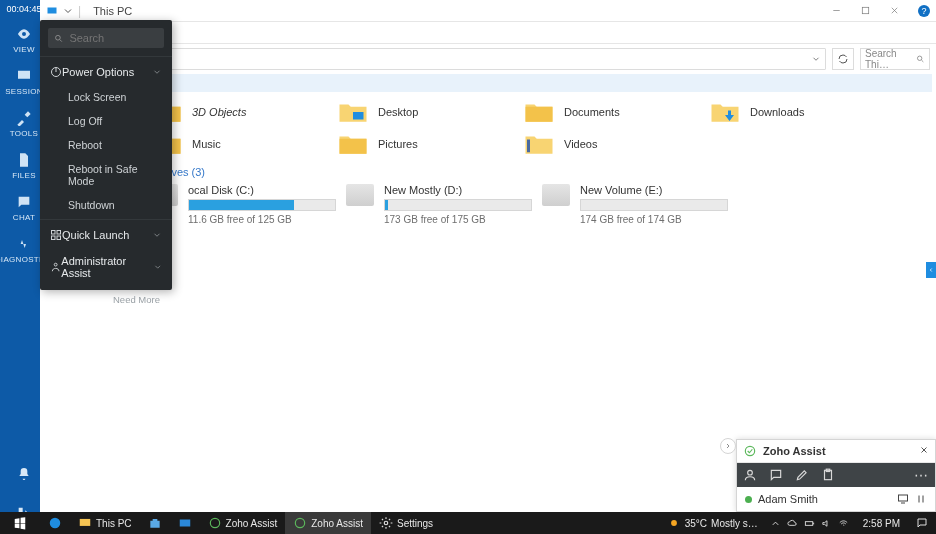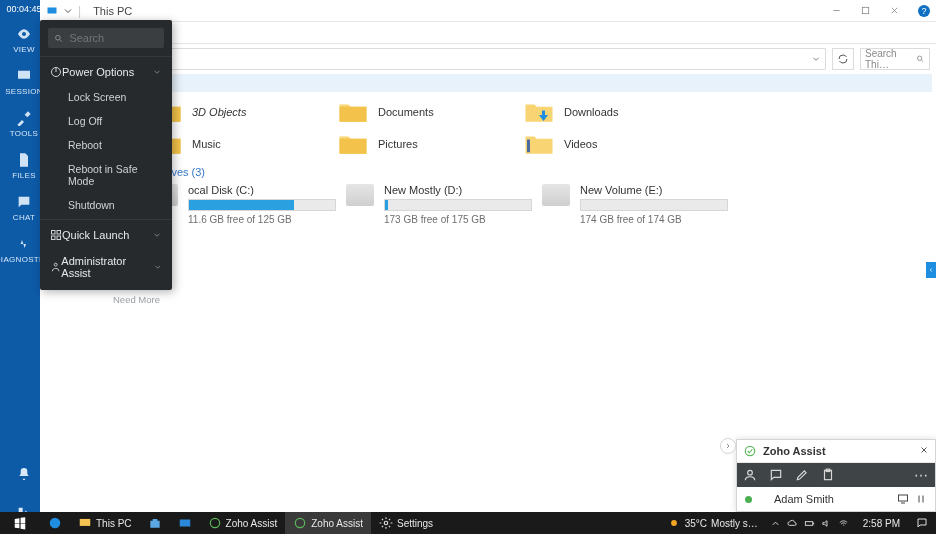--- a/index.html
+++ b/index.html
@@ -65,21 +65,21 @@
 .blue-tab svg { width: 6px; height: 6px; stroke: #fff; fill: none; }
 
 
 .za-panel { position: absolute; right: 0; bottom: 22px; width: 200px; background: #fff; border: 1px solid #d5d5d5; box-shadow: 0 0 6px rgba(0,0,0,.15); z-index: 40; }
 .za-head { display: flex; align-items: center; padding: 4px 6px; gap: 6px; border-bottom: 1px solid #e8e8e8; }
 .za-head .za-title { font-size: 11px; font-weight: 600; color: #333; }
 .za-head .za-close { margin-left: auto; cursor: pointer; }
 .za-toolbar { background: #3f4447; display: flex; align-items: center; padding: 4px 6px; gap: 12px; }
 .za-toolbar svg { width: 14px; height: 14px; stroke: #d8d8d8; fill: none; }
 .za-toolbar .dots { margin-left: auto; color: #d8d8d8; font-size: 14px; letter-spacing: 1px; cursor: pointer; }
-.za-user { display: flex; align-items: center; padding: 6px 8px; gap: 22px; font-size: 11px; }
+.za-user { display: flex; align-items: center; padding: 6px 8px; gap: 6px; font-size: 11px; }
 .za-user .dot { width: 7px; height: 7px; background: #4caf50; border-radius: 50%; }
 .za-user .u-icons { margin-left: auto; display: flex; gap: 6px; }
 .za-user .u-icons svg { width: 12px; height: 12px; stroke: #444; fill: none; }
 
 .chevron-btn { position: absolute; right: 200px; bottom: 80px; width: 16px; height: 16px; background: #fff; border: 1px solid #d5d5d5; border-radius: 8px; display: flex; align-items: center; justify-content: center; z-index: 41; cursor: pointer; }
 .chevron-btn svg { width: 8px; height: 8px; stroke: #555; fill: none; }
 
 
 .taskbar { position: absolute; left: 0; right: 0; bottom: 0; height: 22px; background: #1a1a1a; display: flex; align-items: center; color: #e8e8e8; font-size: 10px; z-index: 60; }
 .taskbar .start { width: 40px; display: flex; align-items: center; justify-content: center; height: 100%; background: transparent; }
@@ -261,20 +261,27 @@
         <div class="folder-item" style="margin-left: 100px; font-style: italic;">
           <span class="fld-icon"><svg width="30" height="24" viewBox="0 0 40 32">
               <path fill="#f8d472" d="M2 6h12l3 3h21v20H2z"></path>
               <path fill="#f3c24a" d="M2 9h36v20H2z"></path>
             </svg></span>
           <span class="folder-item-label">3D Objects</span>
         </div>
         <div class="folder-item">
           <span class="fld-icon"><svg width="30" height="24" viewBox="0 0 40 32">
               <path fill="#f8d472" d="M2 6h12l3 3h21v20H2z"></path>
+              <rect x="20" y="16" width="14" height="10" fill="#1f8de0"></rect>
+            </svg></span>
+          <span class="folder-item-label">Desktop</span>
+        </div>
+        <div class="folder-item">
+          <span class="fld-icon"><svg width="30" height="24" viewBox="0 0 40 32">
+              <path fill="#f8d472" d="M2 6h12l3 3h21v20H2z"></path>
               <path fill="#f3c24a" d="M2 9h36v20H2z"></path>
             </svg></span>
           <span class="folder-item-label">Documents</span>
         </div>
         <div class="folder-item">
           <span class="fld-icon"><svg width="30" height="24" viewBox="0 0 40 32">
               <path fill="#f8d472" d="M2 6h12l3 3h21v20H2z"></path>
               <path fill="#1f8de0" d="M28 14v6h4l-6 8-6-8h4v-6z"></path>
             </svg></span>
           <span class="folder-item-label">Downloads</span>

